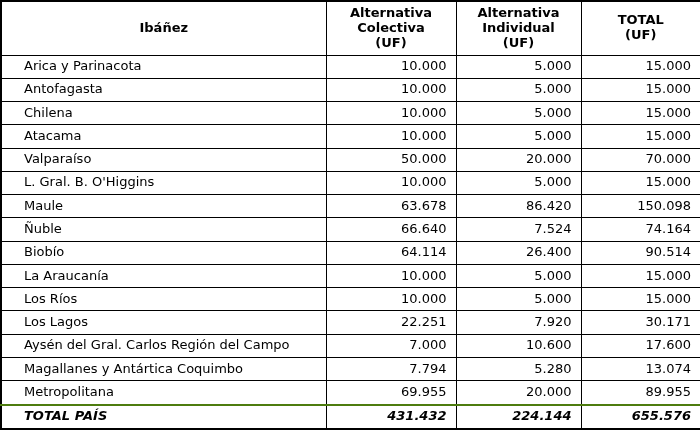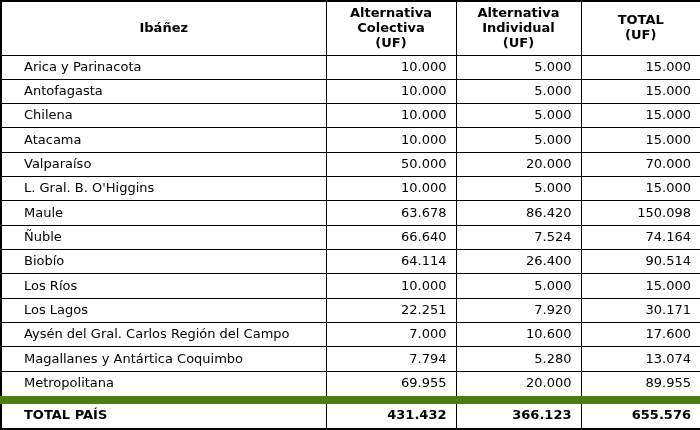--- a/index.html
+++ b/index.html
@@ -45,21 +45,22 @@
     white-space: nowrap;
   }
   table.uf-table td.num {
     text-align: right;
     padding-right: 9px;
     white-space: nowrap;
     margin-left: 19px;
   }
   table.uf-table tr.total td {
     font-weight: bold;
-    border-top: 8px solid #4d7c0f;
+    border-top: 2px solid #4d7c0f;
+    font-style: italic;
   }
   table.uf-table tbody td {
     height: 20px;
     vertical-align: middle;
   }
 </style>
 </head>
 <body>
 
 <div class="page">
@@ -132,20 +133,26 @@
           <td class="num">7.524</td>
           <td class="num">74.164</td>
         </tr>
         <tr>
           <td class="region">Biobío</td>
           <td class="num">64.114</td>
           <td class="num">26.400</td>
           <td class="num">90.514</td>
         </tr>
         <tr>
+          <td class="region">La Araucanía</td>
+          <td class="num">10.000</td>
+          <td class="num">5.000</td>
+          <td class="num">15.000</td>
+        </tr>
+        <tr>
           <td class="region">Los Ríos</td>
           <td class="num">10.000</td>
           <td class="num">5.000</td>
           <td class="num">15.000</td>
         </tr>
         <tr>
           <td class="region">Los Lagos</td>
           <td class="num">22.251</td>
           <td class="num">7.920</td>
           <td class="num">30.171</td>
@@ -164,18 +171,18 @@
         </tr>
         <tr>
           <td class="region">Metropolitana</td>
           <td class="num">69.955</td>
           <td class="num">20.000</td>
           <td class="num">89.955</td>
         </tr>
         <tr class="total">
           <td class="region">TOTAL PAÍS</td>
           <td class="num">431.432</td>
-          <td class="num">366.123</td>
+          <td class="num">224.144</td>
           <td class="num">655.576</td>
         </tr>
       </tbody>
   </table>
 </div>
 
 </body></html>

